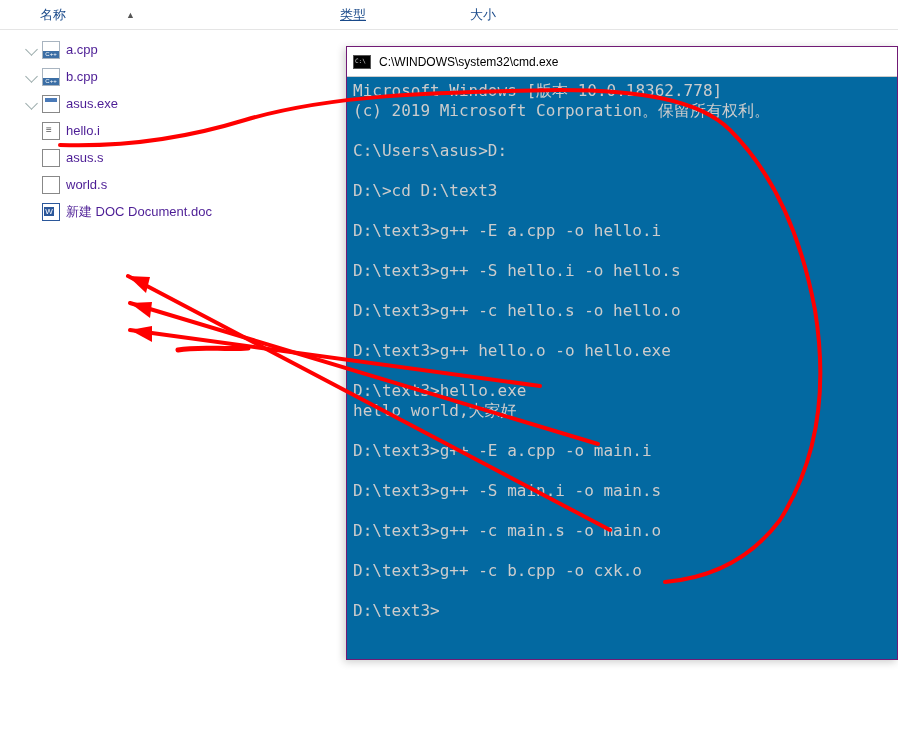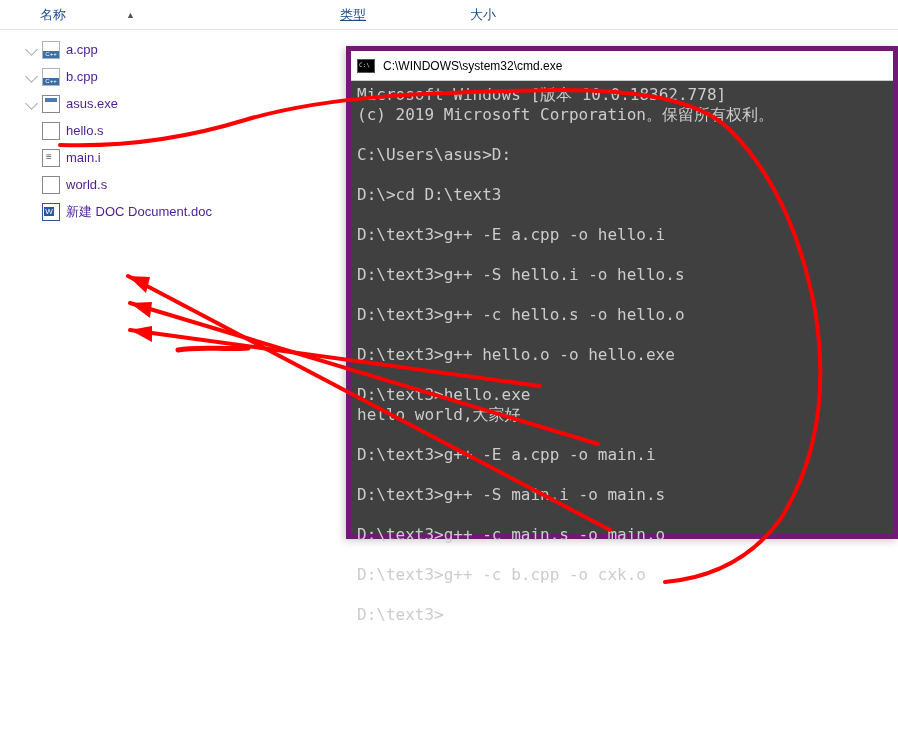--- a/index.html
+++ b/index.html
@@ -72,23 +72,23 @@
     .icon-s { background:#fff; border:1px solid #888; position:relative;}
     .icon-s::after { content:"";}
     .icon-doc { background:#fff; border:1px solid #2b579a; position:relative;}
     .icon-doc::after { content:"W"; position:absolute; font-size:8px; left:1px; top:3px; color:#fff; background:#2b579a; width:10px; text-align:center;}
 
     .cmd-window {
       position: absolute;
       left: 346px;
       top: 46px;
       width: 552px;
-      height: 493px;
-      background: #404040;
-      border: 5px solid #701a75;
+      height: 614px;
+      background: #0369a1;
+      border: 1px solid #701a75;
       box-shadow: -2px 2px 8px rgba(0,0,0,0.2);
     }
     .cmd-titlebar {
       height: 30px;
       background: #fff;
       display: flex;
       align-items: center;
       padding: 0 6px;
       gap: 8px;
       border-bottom: 1px solid #ccc;
@@ -150,27 +150,27 @@
       <div class="file-icon icon-cpp"></div>
       <span class="file-label">b.cpp</span>
     </div>
     <div class="file-row">
       <div class="pin"></div>
       <div class="file-icon icon-exe"></div>
       <span class="file-label">asus.exe</span>
     </div>
     <div class="file-row">
       <div class="pin" style="visibility: hidden;"></div>
+      <div class="file-icon icon-i"></div>
+      <span class="file-label">hello.i</span>
+    </div>
+    <div class="file-row">
+      <div class="pin" style="visibility: hidden;"></div>
       <div class="file-icon icon-s"></div>
-      <span class="file-label">hello.s</span>
-    </div>
-    <div class="file-row">
-      <div class="pin" style="visibility: hidden;"></div>
-      <div class="file-icon icon-i"></div>
-      <span class="file-label">main.i</span>
+      <span class="file-label">asus.s</span>
     </div>
     <div class="file-row">
       <div class="pin" style="visibility: hidden;"></div>
       <div class="file-icon icon-s"></div>
       <span class="file-label">world.s</span>
     </div>
     <div class="file-row">
       <div class="pin" style="visibility: hidden;"></div>
       <div class="file-icon icon-doc"></div>
       <span class="file-label">新建 DOC Document.doc</span>

